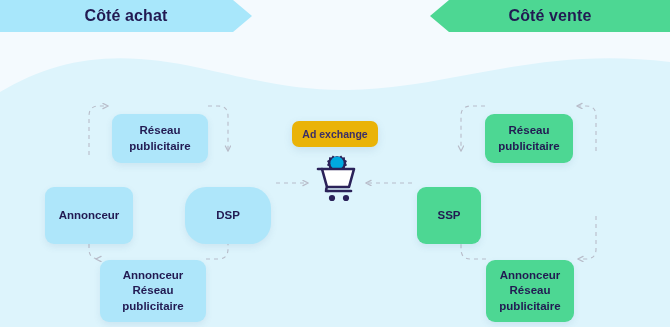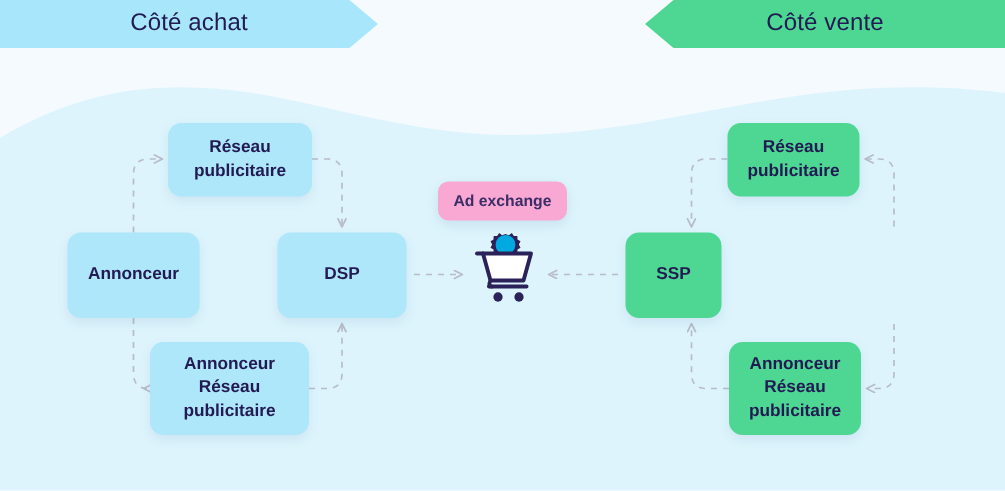--- a/index.html
+++ b/index.html
@@ -11,57 +11,57 @@
   #stage{position:absolute;inset:0;width:670px;height:327px;overflow:hidden;}
 
   
   .bg-base{position:absolute;inset:0;background:#f4fafe;}
   .bg-wave{position:absolute;left:0;top:0;width:670px;height:327px;}
 
   
   .banner{
     position:absolute;top:0;height:32px;
     display:flex;align-items:center;justify-content:center;
-    font-size:16px;font-weight:normal;color:#221a52;letter-spacing:.1px;
+    font-size:16px;font-weight:bold;color:#221a52;letter-spacing:.1px;
   }
   .banner span{position:relative;z-index:2;padding-bottom:1px;}
   .banner-left{left:0;width:252px;}
   .banner-right{right:0;width:240px;}
   .banner-shape{position:absolute;left:0;top:0;width:100%;height:100%;z-index:1;}
 
   
   .links{position:absolute;left:0;top:0;width:670px;height:327px;z-index:2;pointer-events:none;}
 
   
   .node{
     position:absolute;z-index:3;
     display:flex;align-items:center;justify-content:center;
     text-align:center;border-radius:9px;
     font-size:11.5px;font-weight:bold;color:#221a52;line-height:1.32;
     box-shadow:0 3px 7px rgba(60,110,150,.10);
-    padding:0 6px;box-sizing:border-box;
+    padding:0 6px;box-sizing:border-box;margin-top:32px;
   }
   .node.blue{background:#aee6fa;}
   .node.green{background:#4dd793;}
   .node .lbl{display:block;white-space:pre-line;}
 
   
   #n-annonceur      {left:45px; top:155px; width:88px; height:57px;}
   #n-reseau-l       {left:112px;top:82px;  width:96px; height:49px;}
-  #n-dsp            {left:185px;top:155px; width:86px; height:57px;}
+  #n-dsp            {left:185px;top:155px; width:86px; height:57px;border-radius:21px;}
   #n-annonceur-res-l{left:100px;top:228px; width:106px;height:62px;}
   #n-ssp            {left:417px;top:155px; width:64px; height:57px;}
   #n-reseau-r       {left:485px;top:82px;  width:88px; height:49px;}
   #n-editeur        {left:553px;top:155px; width:87px; height:57px;}
   #n-annonceur-res-r{left:486px;top:228px; width:88px; height:62px;}
 
   
   #ad-exchange{
     position:absolute;left:292px;top:121px;width:86px;height:26px;z-index:4;
-    background:#f9a8d4;border-radius:7px;
+    background:#eab308;border-radius:7px;
     display:flex;align-items:center;justify-content:center;
     font-size:10.5px;font-weight:bold;color:#3b2e66;
     box-shadow:0 3px 8px rgba(60,110,150,.13);
   }
 
   
   #cart-icon{position:absolute;left:313px;top:152px;width:48px;height:52px;z-index:4;}
 </style>
 </head>
 <body>

